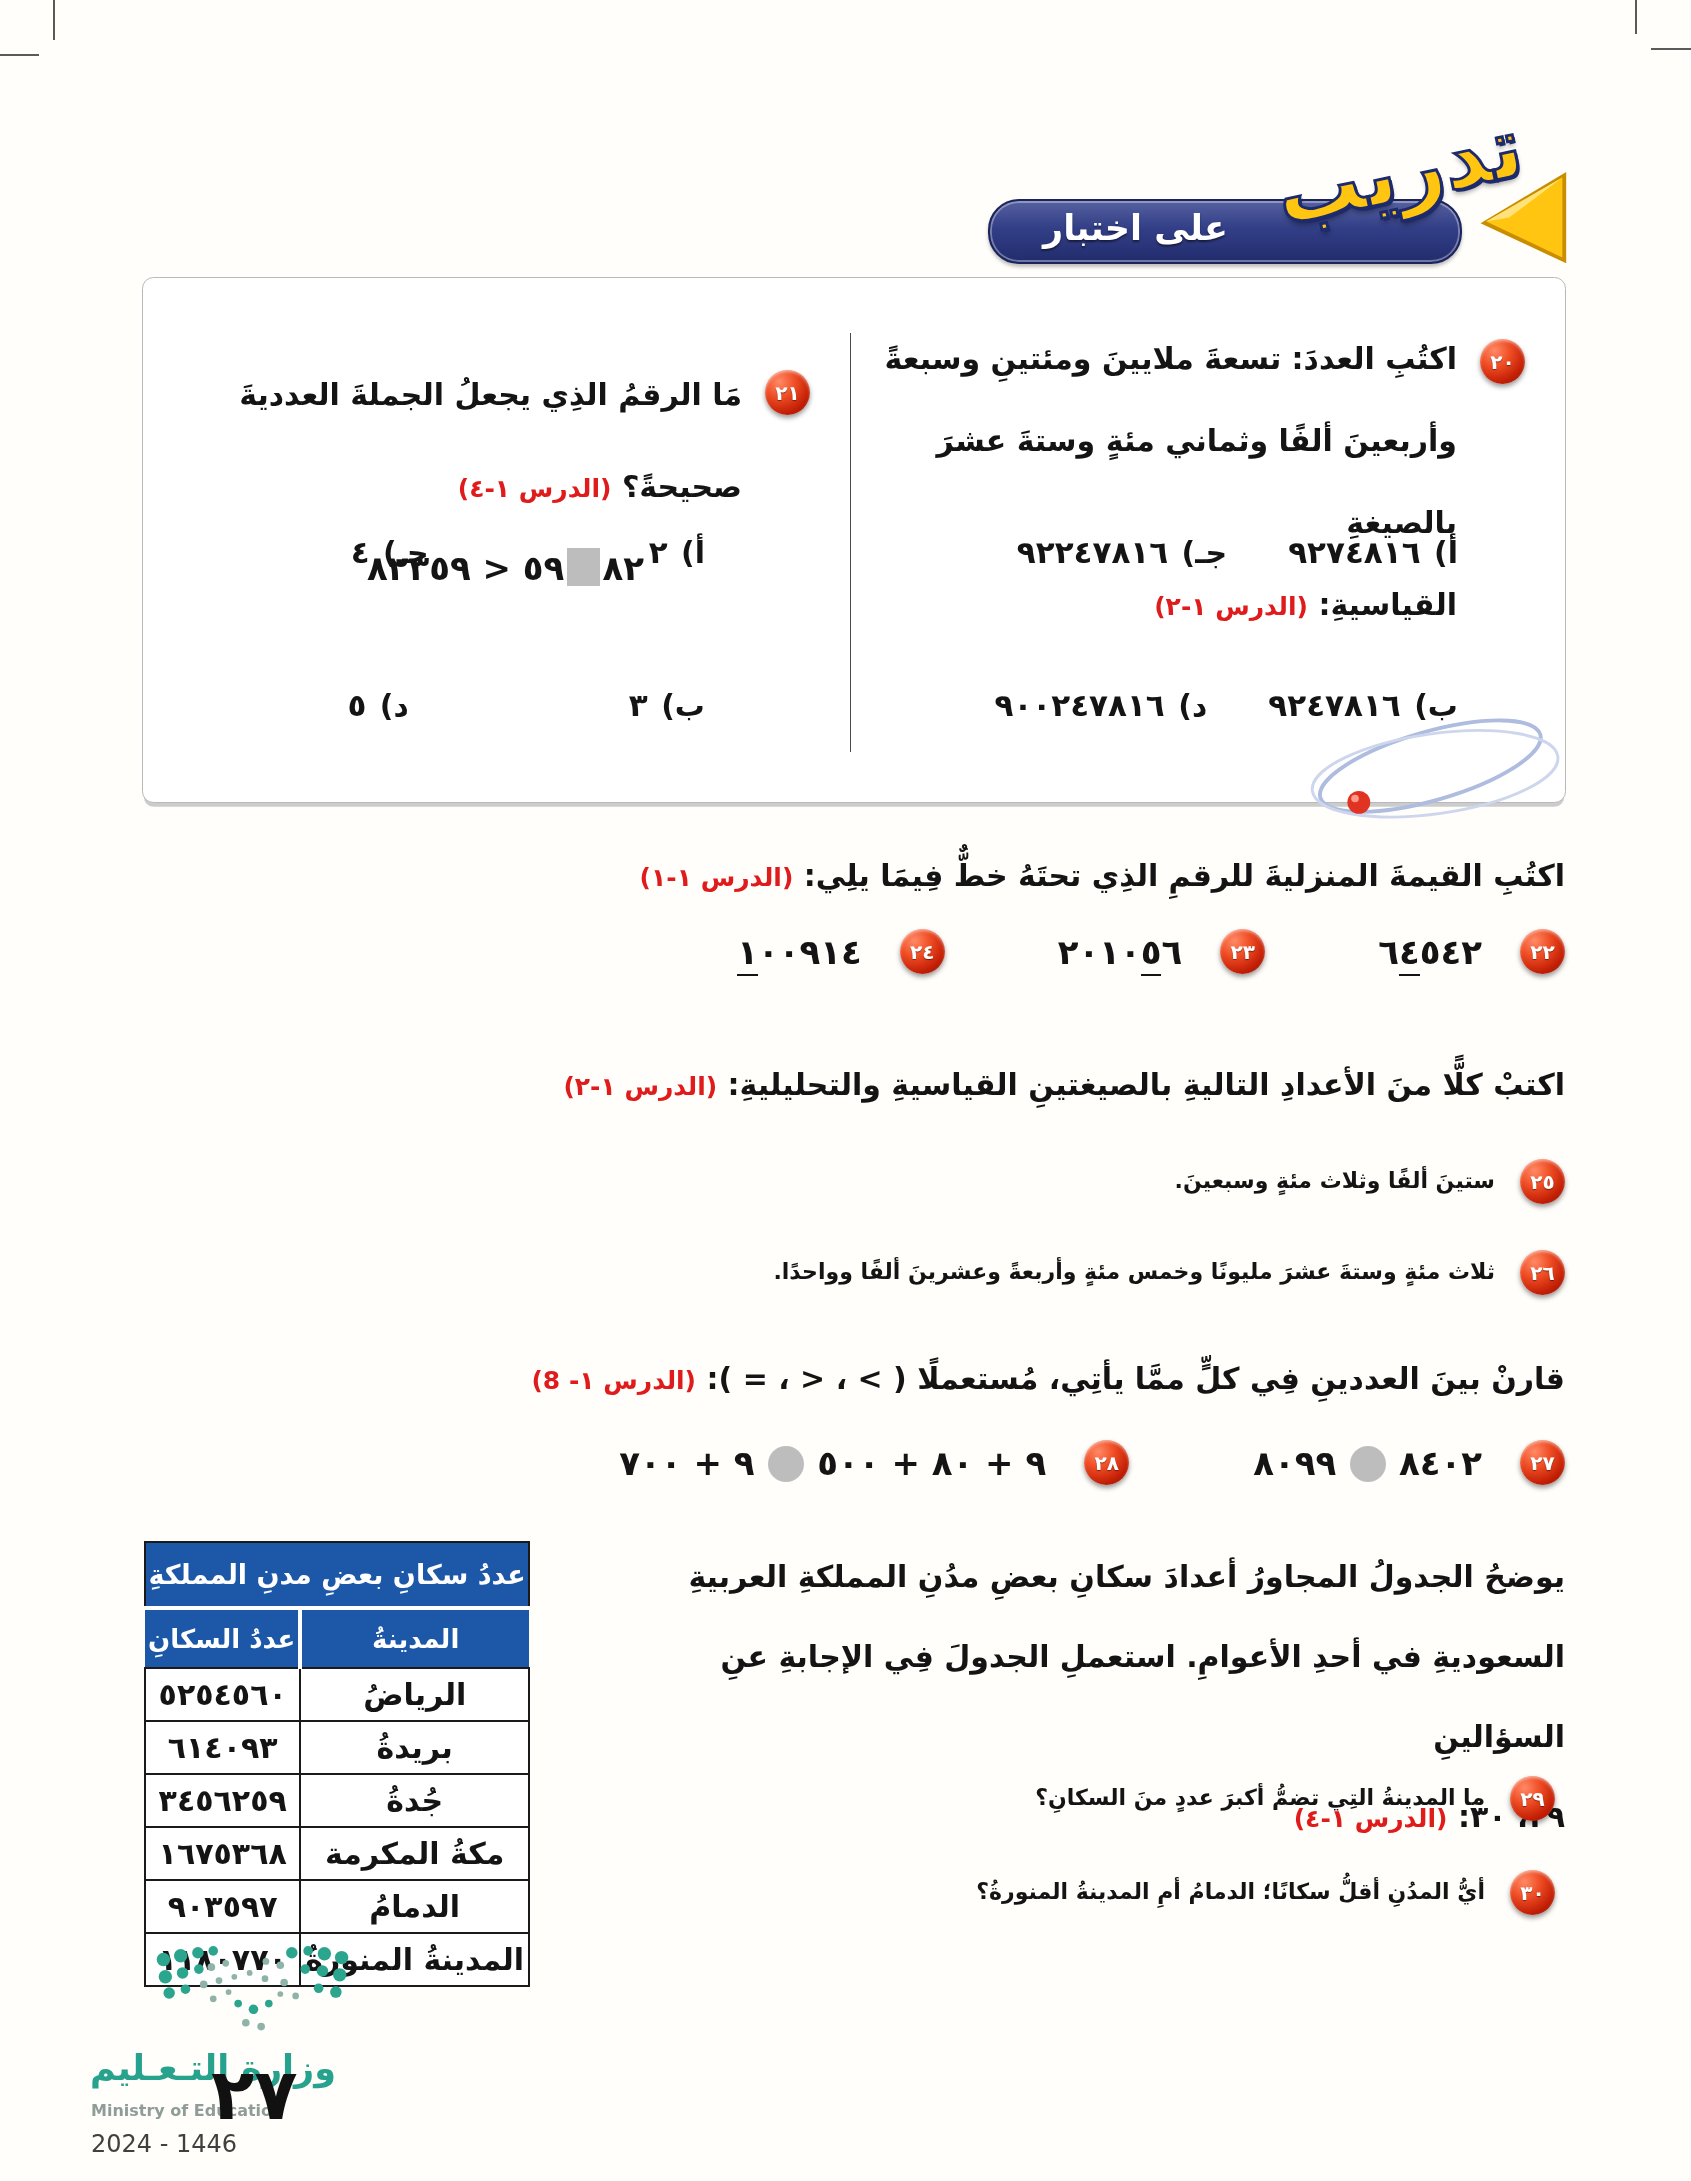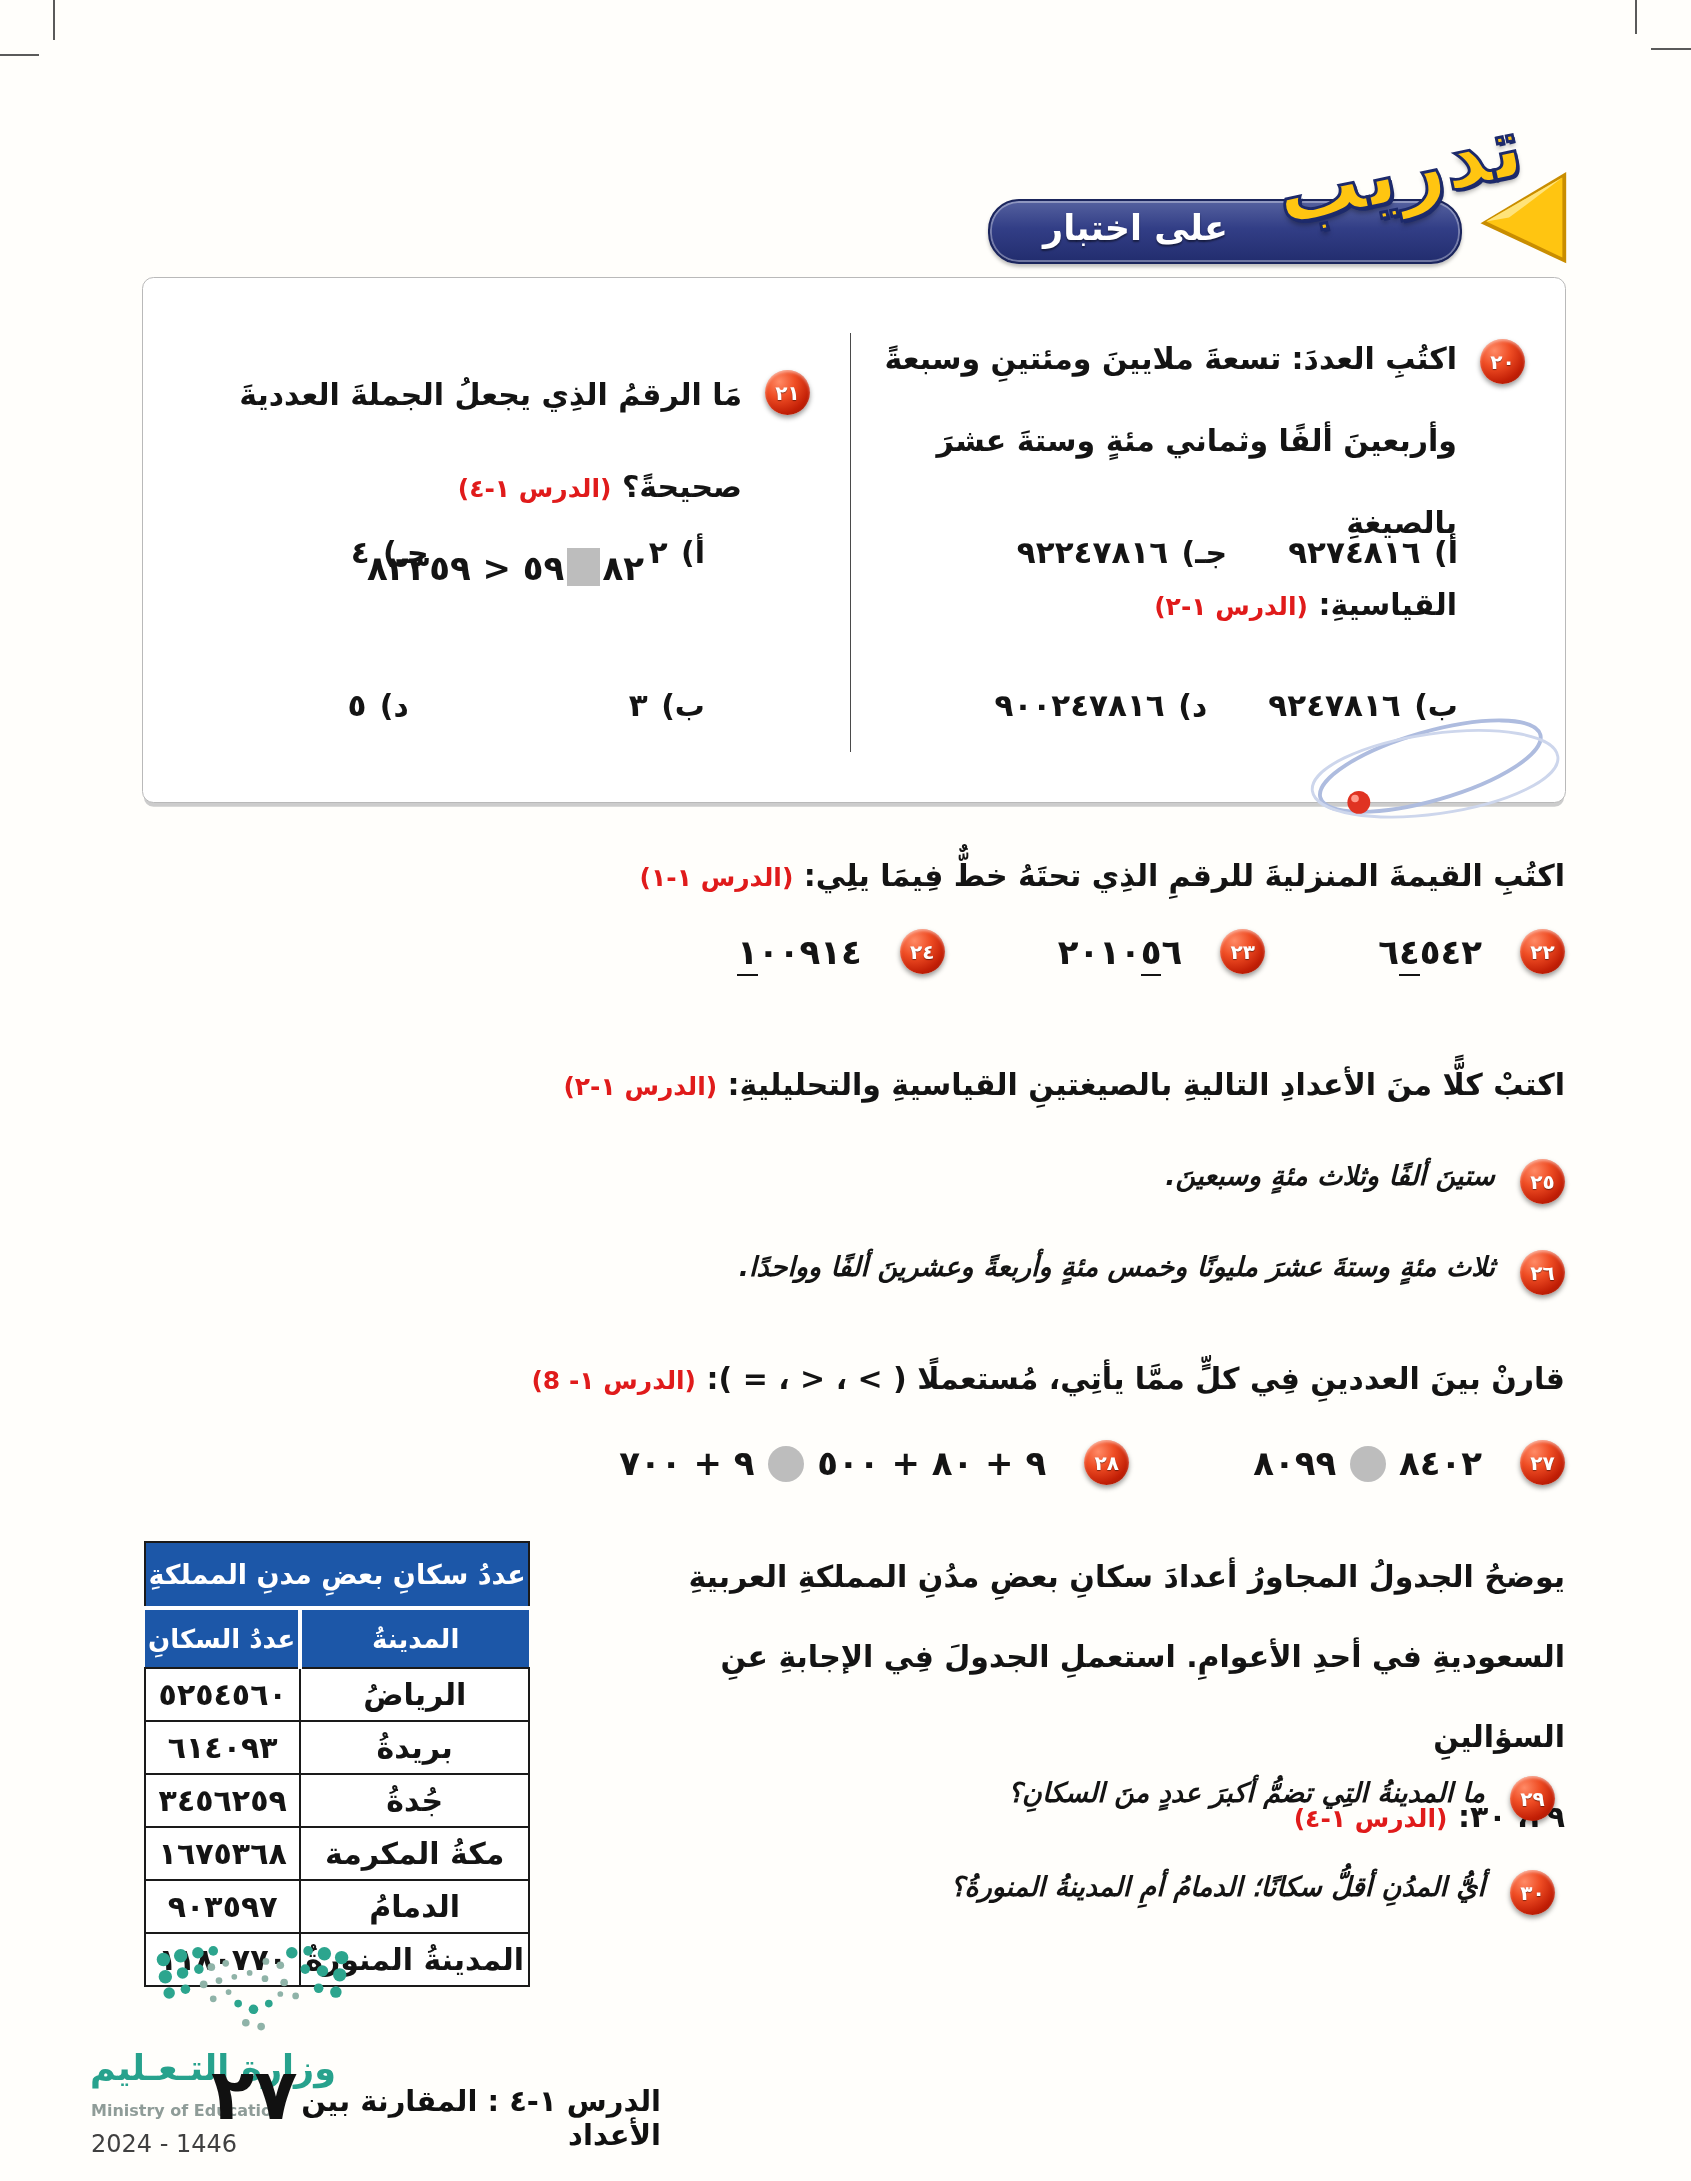--- a/index.html
+++ b/index.html
@@ -51,21 +51,21 @@
   
   .review-header{position:absolute;right:126px;top:707px;width:449px;height:143px;}
   .review-header .hdr-text{position:relative;z-index:2;font-size:55px;font-weight:900;color:#33519f;
     text-shadow:1px 1.9px 1px rgba(40,70,150,.3);padding-top:32.5px;text-align:right;}
   .review-header svg{position:absolute;z-index:1;right:-3.8px;top:0;}
 
   
   .inst{position:absolute;right:126px;font-size:30px;font-weight:700;}
   .inst .lesson-ref{font-size:25px;}
   .qrow{position:absolute;right:126px;display:flex;gap:25px;align-items:flex-start;font-weight:700;}
-  .qrow .qtxt{font-size:27px;font-weight:700;margin-top:1px;font-style:italic;}
+  .qrow .qtxt{font-size:22px;font-weight:700;margin-top:9px;}
   .numrow{position:absolute;right:126px;display:flex;gap:113px;align-items:center;}
   .numitem{display:flex;gap:38px;align-items:center;}
   .bignum{font-size:34px;font-weight:700;}
   .u-digit{border-bottom:2.9px solid #141414;padding-bottom:2.9px;}
   .cmp-first,.cmp-second{font-size:34px;font-weight:700;}
   .ph-circle{display:inline-block;width:36px;height:36px;border-radius:50%;background:#bdbdbd;vertical-align:-7.6px;margin:0 13.4px;}
 
   
   .intro{position:absolute;right:126px;top:1537px;width:985px;font-size:30px;font-weight:700;line-height:80px;}
   .pop-table{position:absolute;left:145px;top:1541px;width:386px;border-collapse:collapse;}
@@ -331,16 +331,15 @@
         <circle cx="152" cy="52" r="3.5"></circle>
         <circle cx="136" cy="50" r="3"></circle>
       <circle cx="100" cy="80" r="4"></circle>
         <circle cx="116" cy="84" r="4"></circle>
     </g>
   </svg>
   <div class="ministry-ar">وزارة التـعـليم</div>
   <div class="ministry-en" dir="ltr">Ministry of Education</div>
   <div class="ministry-year" dir="ltr">2024 - 1446</div>
   <div class="page-num">٢٧</div>
-  <div class="lesson-footer">الدرس ١-٤ :  المقارنة بين الأعداد</div>
 
 </div>
 
 
 </body></html>

